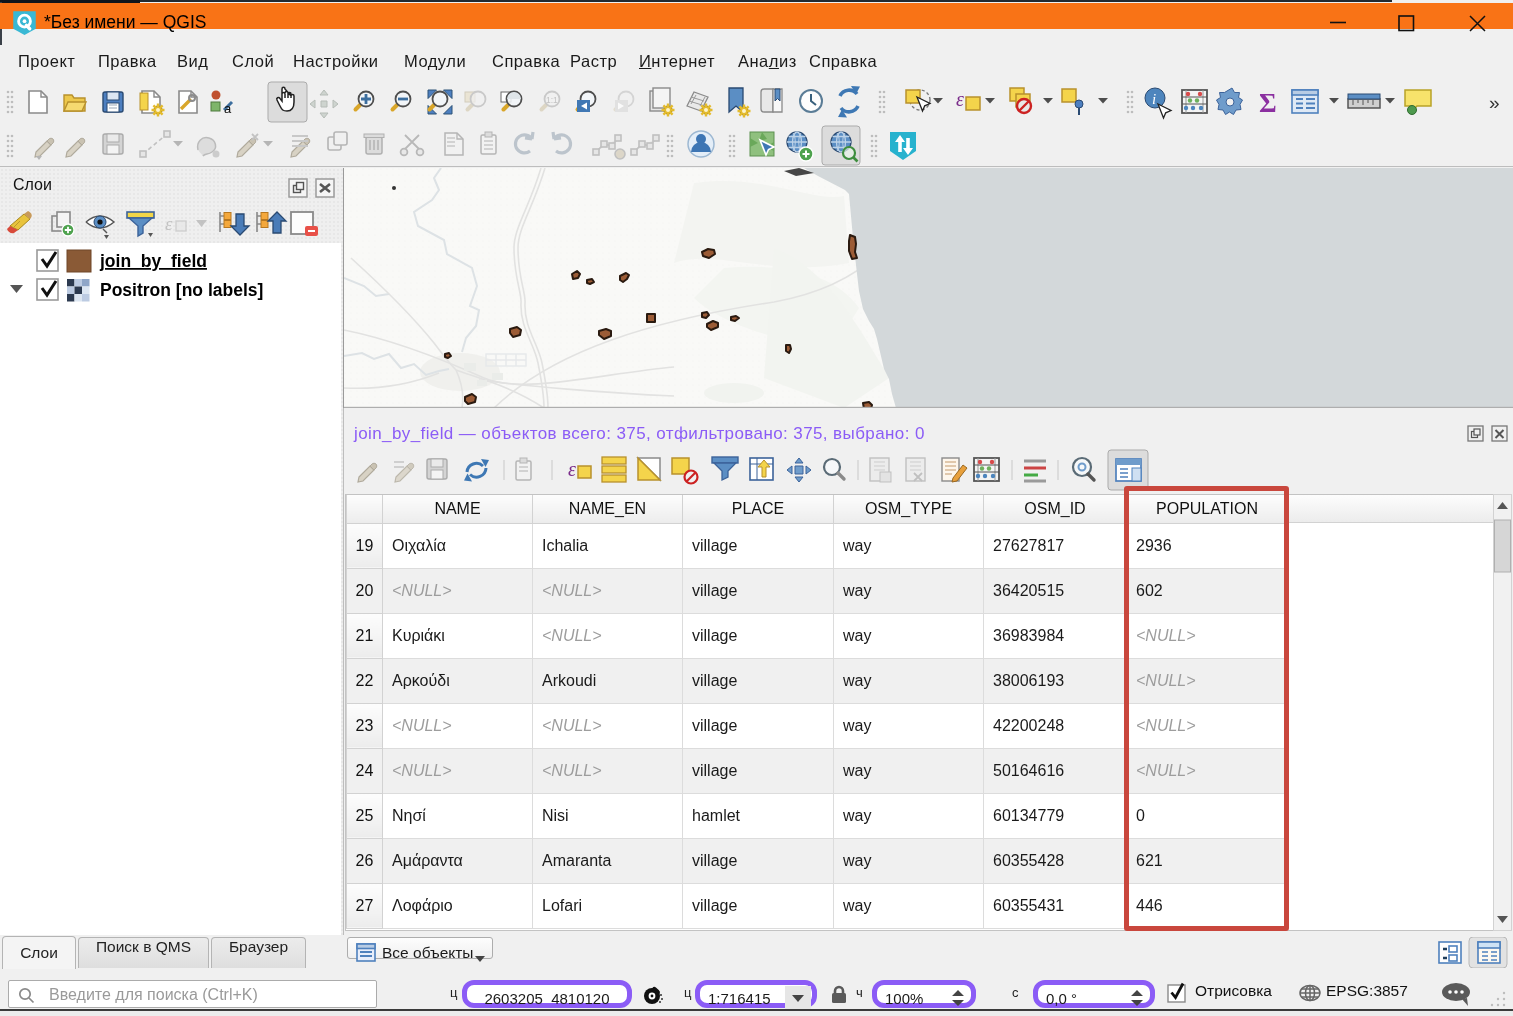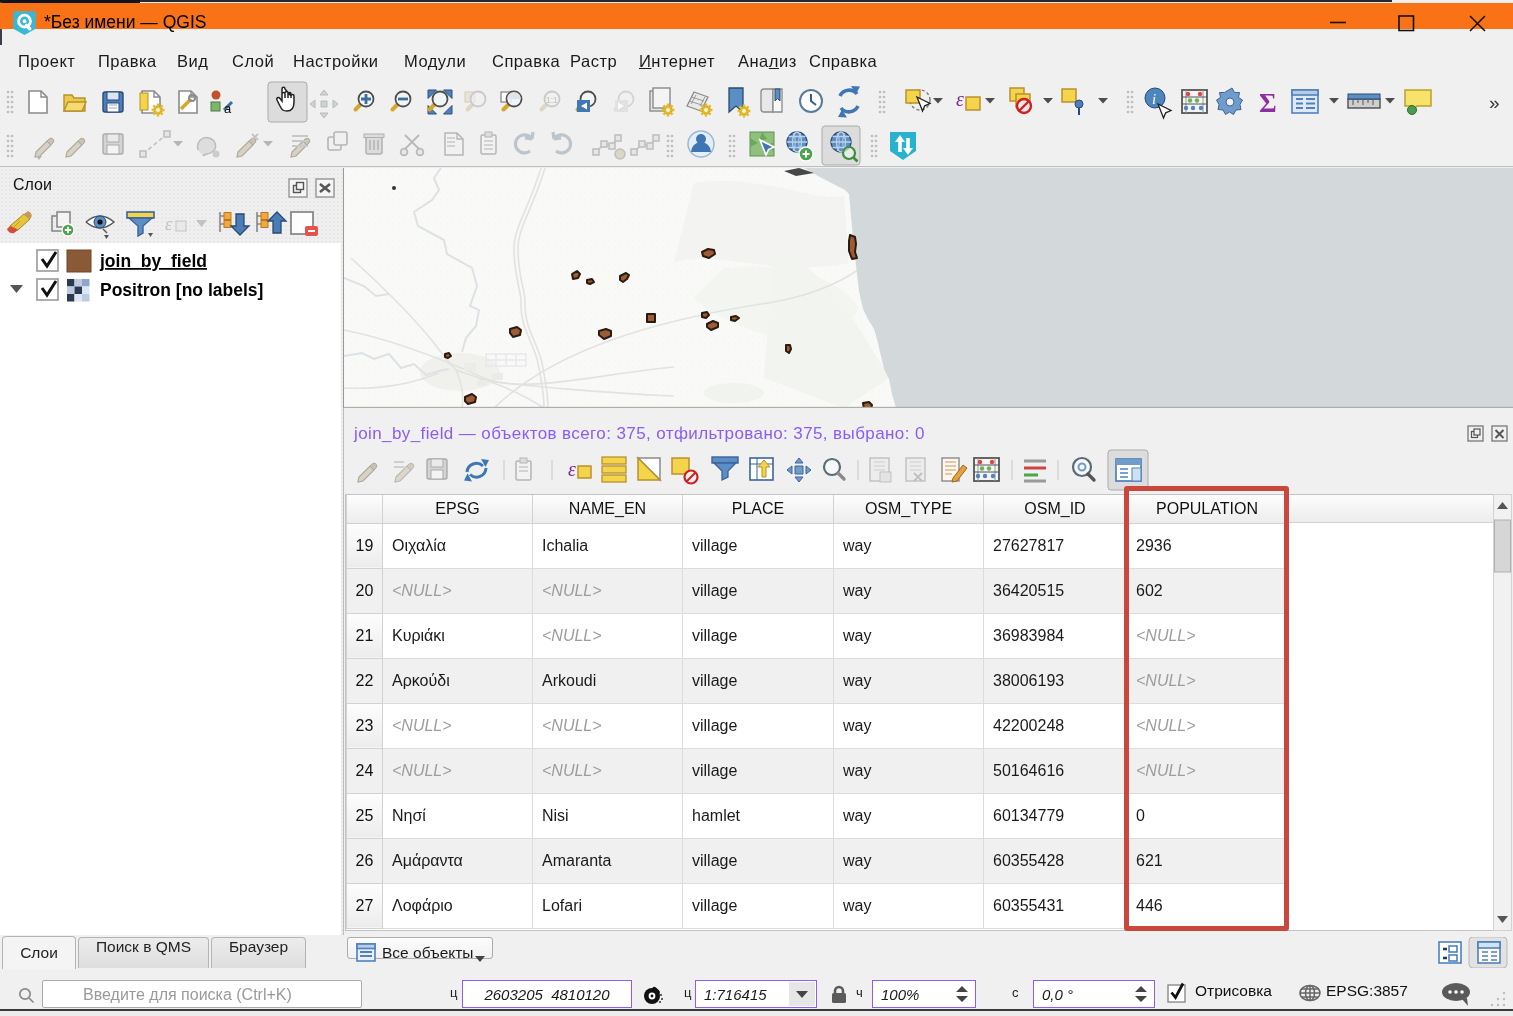--- a/index.html
+++ b/index.html
@@ -35,22 +35,22 @@
 .nul{color:#9d9d9d;font-style:italic;}
 #redrect{left:1124px;top:486px;width:165px;height:445px;border:5px solid #c9473d;border-radius:3px;z-index:30;}
 
 #tabbar{left:0;top:935px;width:1513px;height:33px;background:#f0f0f0;font-size:15.5px;}
 .tab{position:absolute;top:2px;height:31px;border:1px solid #b4b4b4;border-bottom:none;border-radius:4px 4px 0 0;background:linear-gradient(#ececec,#dedede);text-align:center;color:#222;}
 .tab.active{background:#f4f4f4;top:1px;height:33px;z-index:5;padding-top:7px;}
 #allobj{position:absolute;left:347px;top:2px;width:146px;height:22px;background:linear-gradient(#fdfdfd,#f0f0f0);border:1px solid #adadad;border-radius:3px;}
 #allobj span{position:absolute;left:34px;top:6px;}
 
 #statusbar{left:0;top:968px;width:1513px;height:43px;background:#f0f0f0;font-size:15px;}
-#sbsearch{position:absolute;left:8px;top:12px;width:320px;height:28px;background:#fff;border:1px solid #ababab;border-radius:2px;color:#9a9a9a;padding:5px 0 0 40px;font-size:16px;margin-left:34px;}
-.sbbox{position:absolute;top:12px;height:28px;background:#fff;border:1px solid #8b5cf6;border-radius:0;padding-top:5px;font-style:italic;}
+#sbsearch{position:absolute;left:8px;top:12px;width:369px;height:28px;background:#fff;border:1px solid #ababab;border-radius:2px;color:#9a9a9a;padding:5px 0 0 40px;font-size:16px;}
+.sbbox{position:absolute;top:12px;height:28px;background:#fff;border:5px solid #8b5cf6;border-radius:12px;padding-top:5px;}
 .sblab{position:absolute;top:17px;font-size:13px;color:#222;}
 #botstrip{left:0;top:1009px;width:1513px;height:7px;background:#ececec;border-top:2px solid #3a3a3a;}
 .spin{position:absolute;right:3px;top:2px;width:20px;height:22px;}
 svg{display:block;}
 </style></head>
 <body>
 <div class="abs" id="topstrip"></div>
 <div class="abs" id="topstrip2"></div>
 <div class="abs" style="left:0;top:2px;width:2px;height:43px;background:#3a4048"></div>
 <div class="abs" id="titlebar">
@@ -692,21 +692,21 @@
           <col style="width:150px">
           <col style="width:150px">
           <col style="width:151px">
           <col style="width:150px">
           <col style="width:143px">
           <col style="width:161px">
         </colgroup>
       <tbody>
           <tr>
             <th></th>
-            <th>EPSG</th>
+            <th>NAME</th>
             <th>NAME_EN</th>
             <th>PLACE</th>
             <th>OSM_TYPE</th>
             <th>OSM_ID</th>
             <th>POPULATION</th>
           </tr>
       <tr>
             <td class="rn">19</td>
             <td>Οιχαλία</td>
             <td>Ichalia</td>

